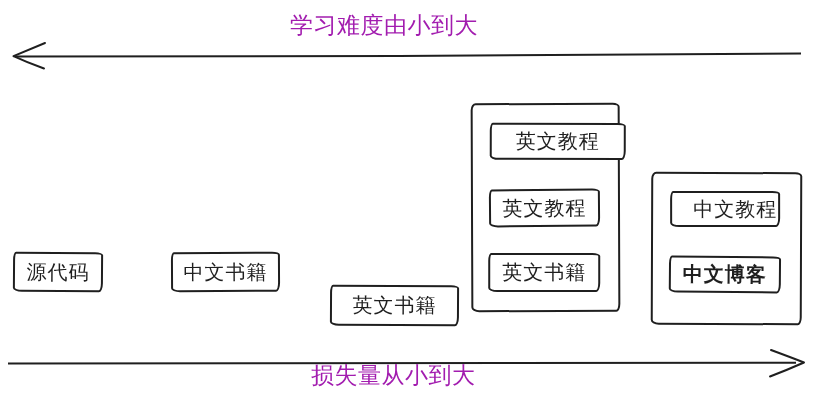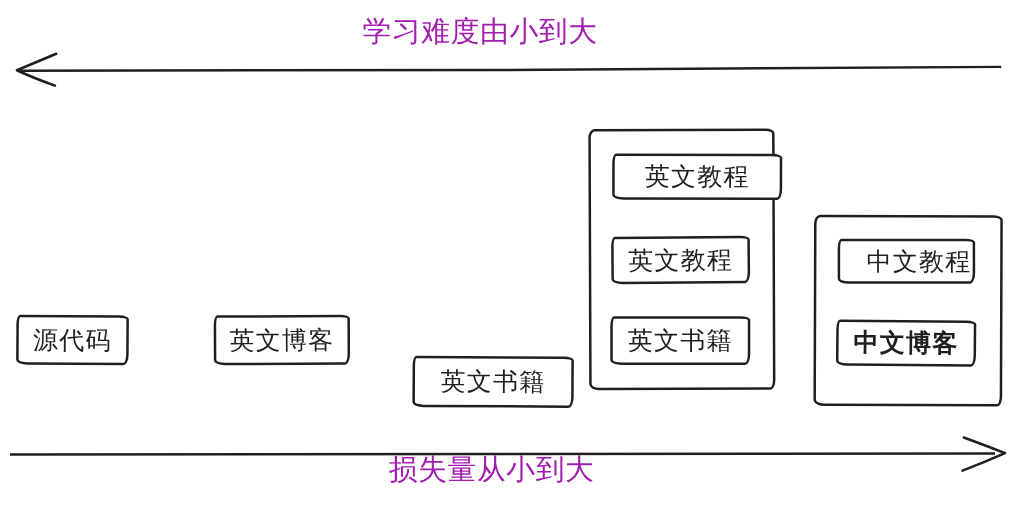--- a/index.html
+++ b/index.html
@@ -72,21 +72,21 @@
 
   <div class="axis-label top">学习难度由小到大</div>
 
   <svg class="arrow-svg top" width="813" height="38" viewBox="0 0 813 38">
     <path d="M801 15.5 C 560 18, 260 18.6, 16 18.5" fill="none" stroke="#1f1f1f" stroke-width="2"></path>
     <path d="M45 5 Q 27 12.5 13.5 18.2 M13.5 18.2 Q 27 24.5 44 30.5" fill="none" stroke="#1f1f1f" stroke-width="2" stroke-linecap="round"></path>
   </svg>
 
   <div class="box box-source">源代码</div>
 
-  <div class="box box-docs">英文博客</div>
+  <div class="box box-docs">中文书籍</div>
 
   <div class="box box-enbooks">英文书籍</div>
 
   <div class="group group-a">
     <div class="box item-0">英文教程</div>
     <div class="box item-1">英文教程</div>
     <div class="box item-2">英文书籍</div>
   </div>
 
   <div class="group group-b">

